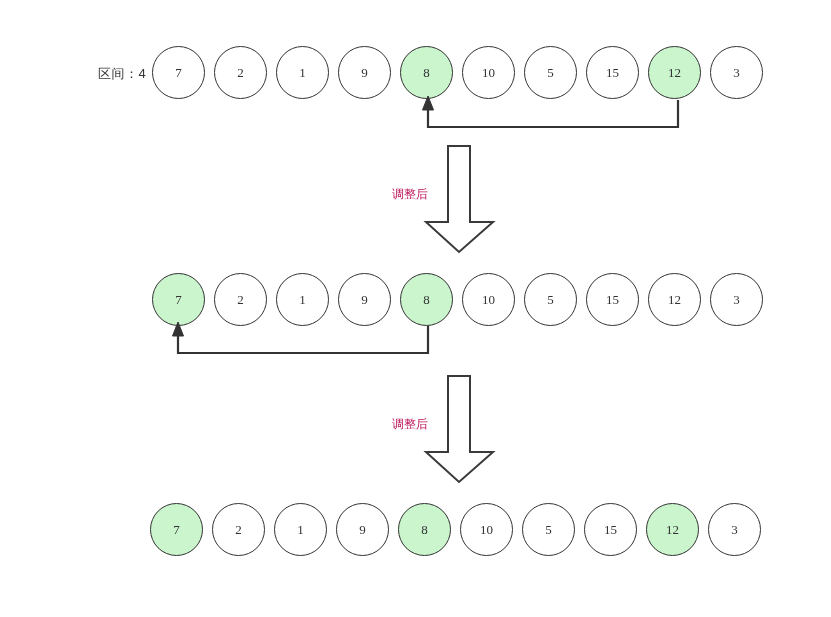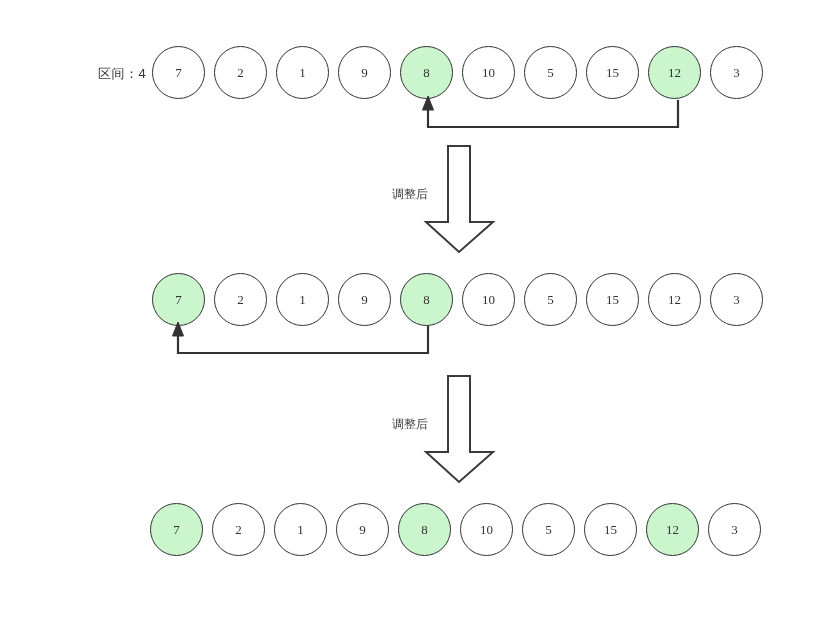--- a/index.html
+++ b/index.html
@@ -53,21 +53,21 @@
     position: absolute;
     left: 0;
     top: 0;
     width: 831px;
     height: 617px;
     pointer-events: none;
   }
   .step-label {
     position: absolute;
     font-size: 12px;
-    color: #404040;
+    color: #be185d;
     white-space: nowrap;
     font-family: Liberation Serif, serif;
   }
 </style>
 </head>
 <body>
 
 <div id="canvas">
 
   <div class="row-label" style="left:78px; top:65px;">区间：4</div>

